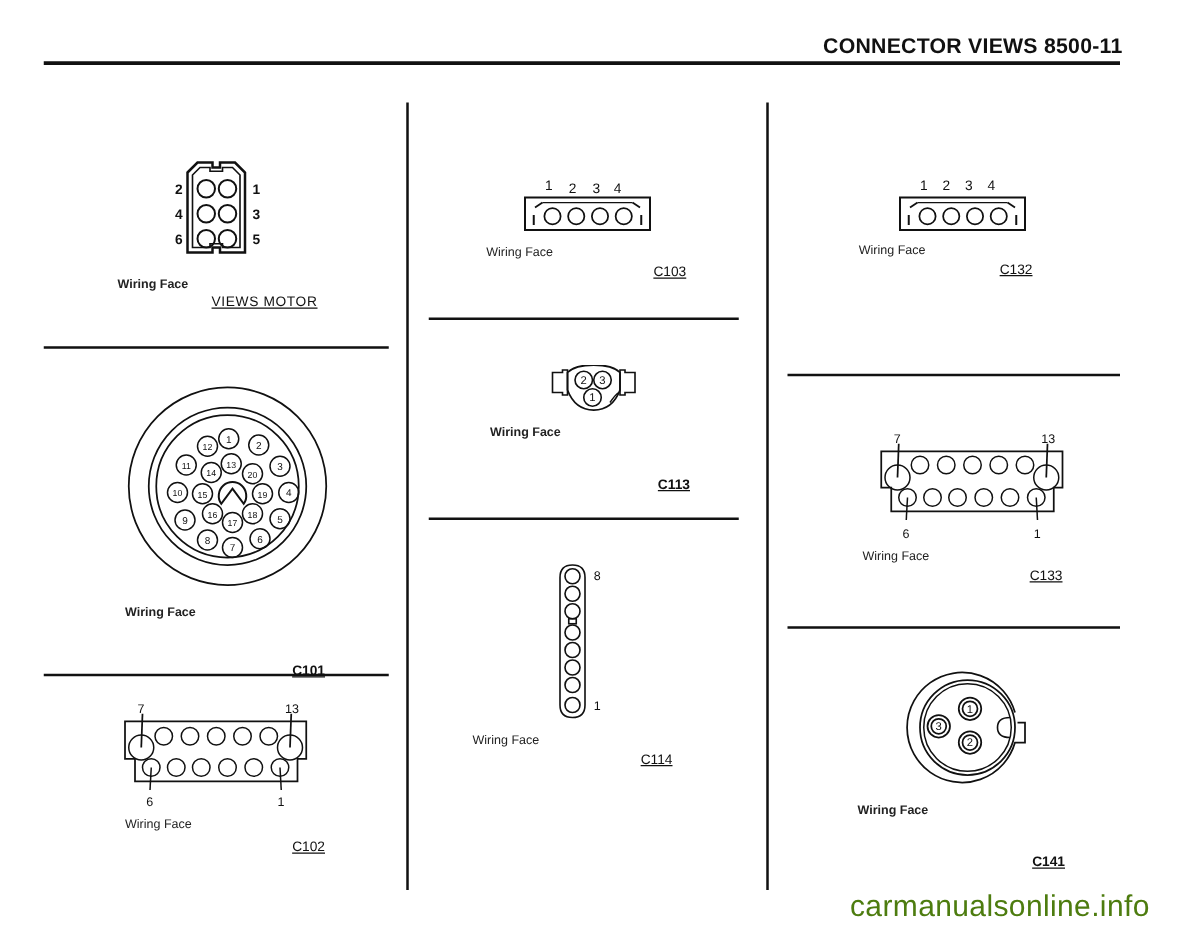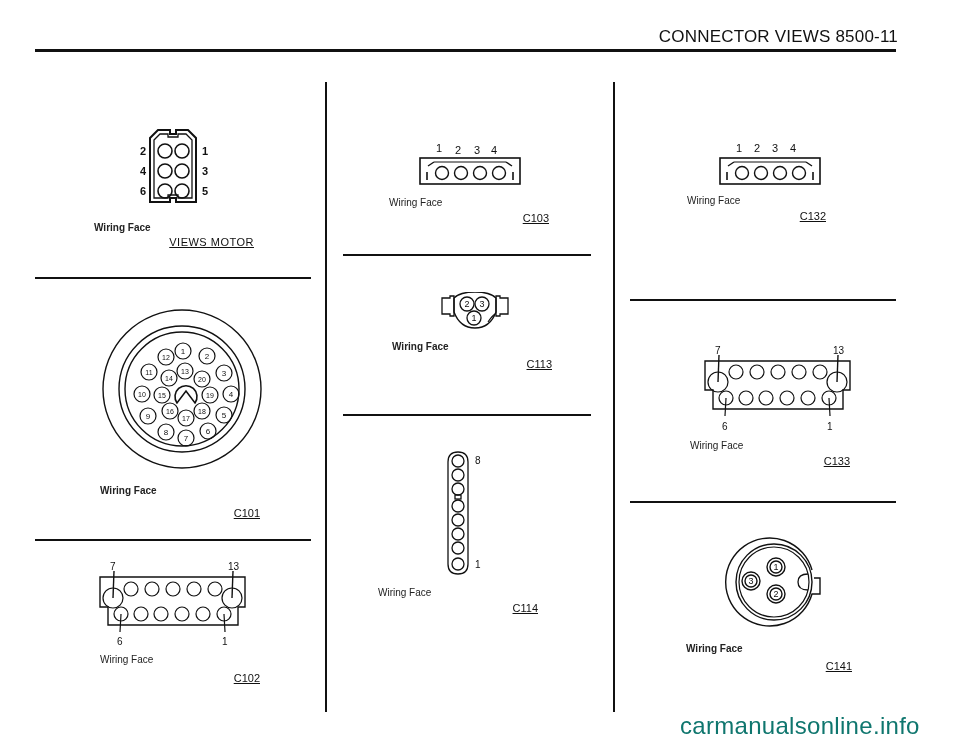--- a/index.html
+++ b/index.html
@@ -1,28 +1,28 @@
 <!DOCTYPE html>
 <html><head>
 <meta charset="utf-8">
 <style>
   * { box-sizing: border-box; margin: 0; padding: 0; }
   html, body { width: 960px; height: 746px; background: #ffffff; overflow: hidden; }
   body { position: relative; font-family: "Liberation Sans", sans-serif; color: #111; }
   .abs { position: absolute; }
-  .header-title { position: absolute; right: 62px; top: 27px; font-size: 17px; font-weight: normal; letter-spacing: 0.2px; color: #111; }
+  .header-title { position: absolute; right: 62px; top: 27px; font-size: 17px; font-weight: bold; letter-spacing: 0.2px; color: #111; }
   .header-rule { position: absolute; left: 35px; top: 49px; width: 861px; height: 3px; background: #111; }
   .vrule { position: absolute; width: 2px; background: #111; }
   .hrule { position: absolute; height: 2px; background: #111; }
   .face-label { position: absolute; font-size: 10px; color: #222; width: 160px; }
   .face-label.bold { font-weight: bold; }
   .conn-id { position: absolute; font-size: 11px; text-align: right; text-decoration: underline; width: 160px; color: #111; }
-  .conn-id.bold { font-weight: normal; }
+  .conn-id.bold { font-weight: bold; margin-top: 24px; }
   svg text { font-family: "Liberation Sans", sans-serif; fill: #111; }
-  .watermark { position: absolute; left: 680px; top: 712px; font-size: 24px; color: #0f766e; letter-spacing: 0.3px; }
+  .watermark { position: absolute; left: 680px; top: 712px; font-size: 24px; color: #4d7c0f; letter-spacing: 0.3px; }
 </style>
 </head>
 <body>
 
 <div class="header-title">CONNECTOR VIEWS 8500-11</div>
 <div class="header-rule"></div>
 
 <div class="vrule" style="left:325px; top:82px; height:630px;"></div>
 <div class="vrule" style="left:613px; top:82px; height:630px;"></div>
 

